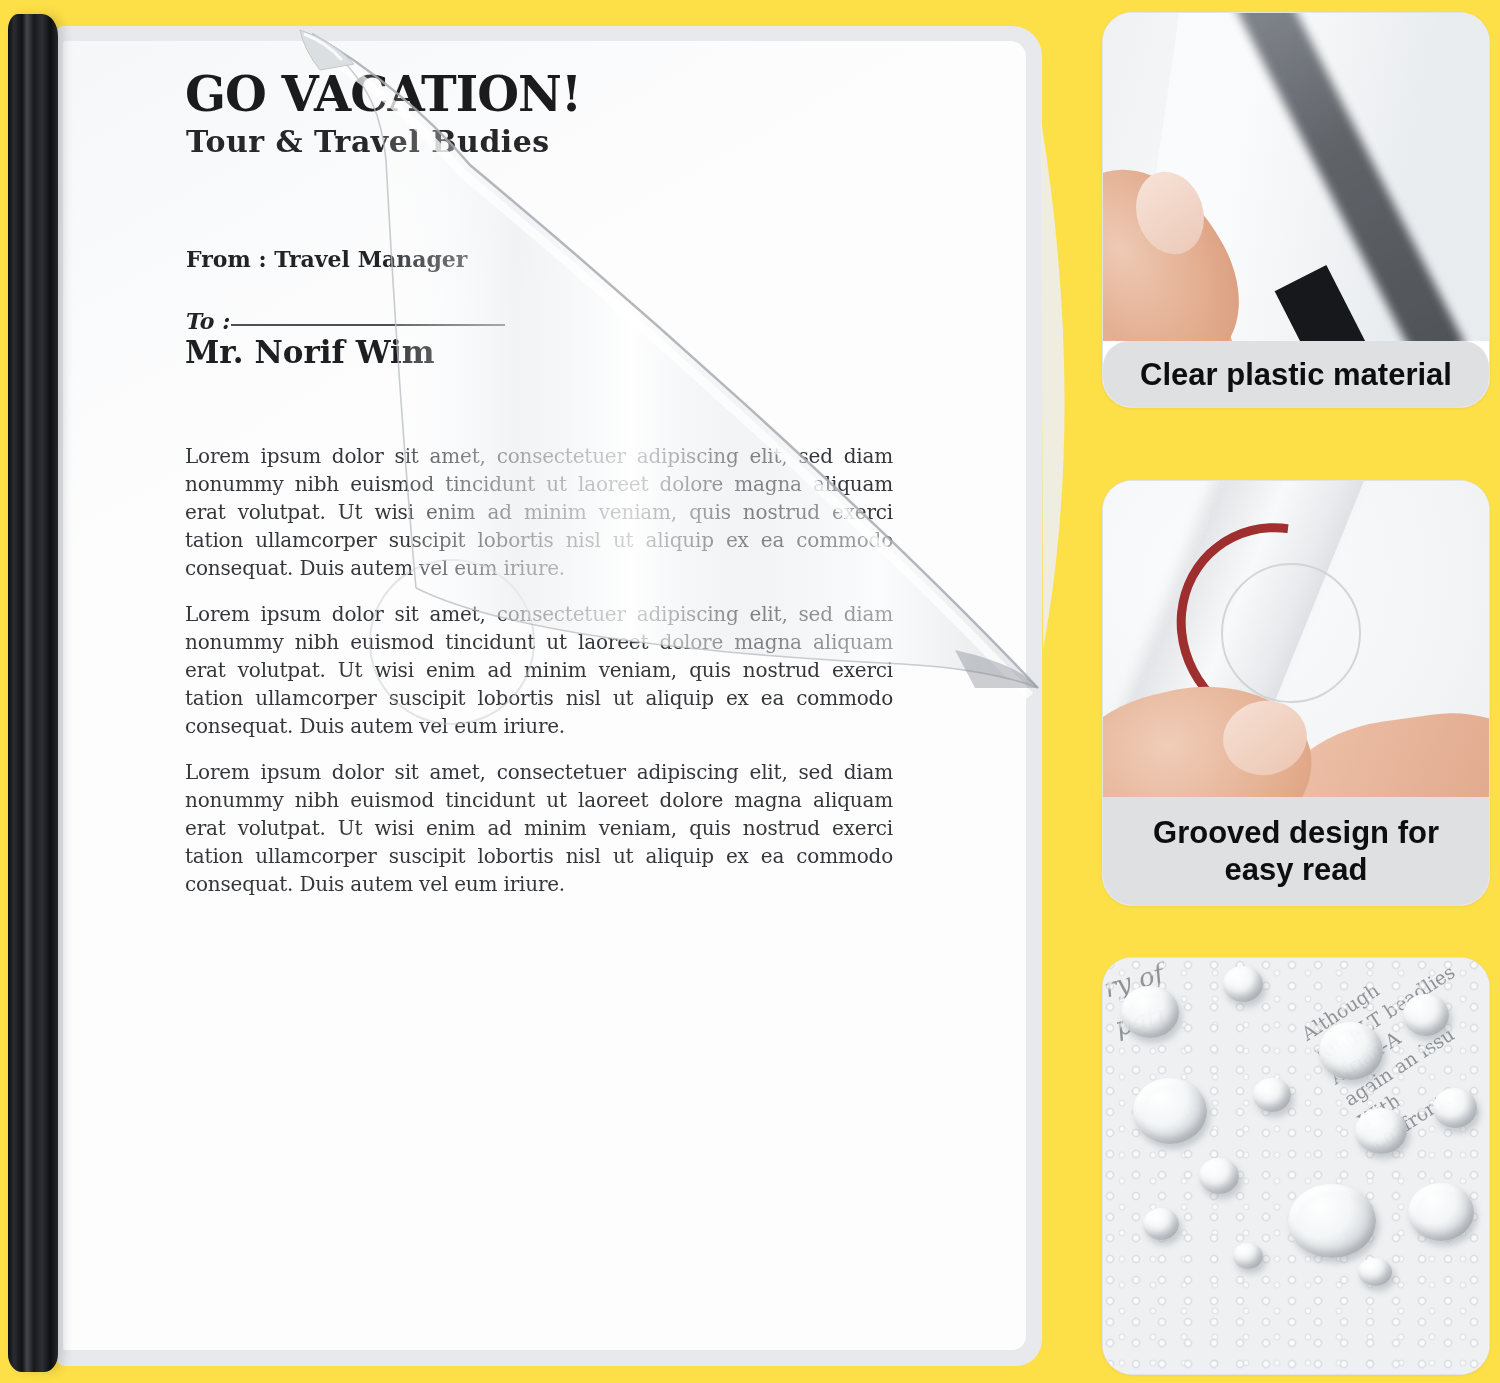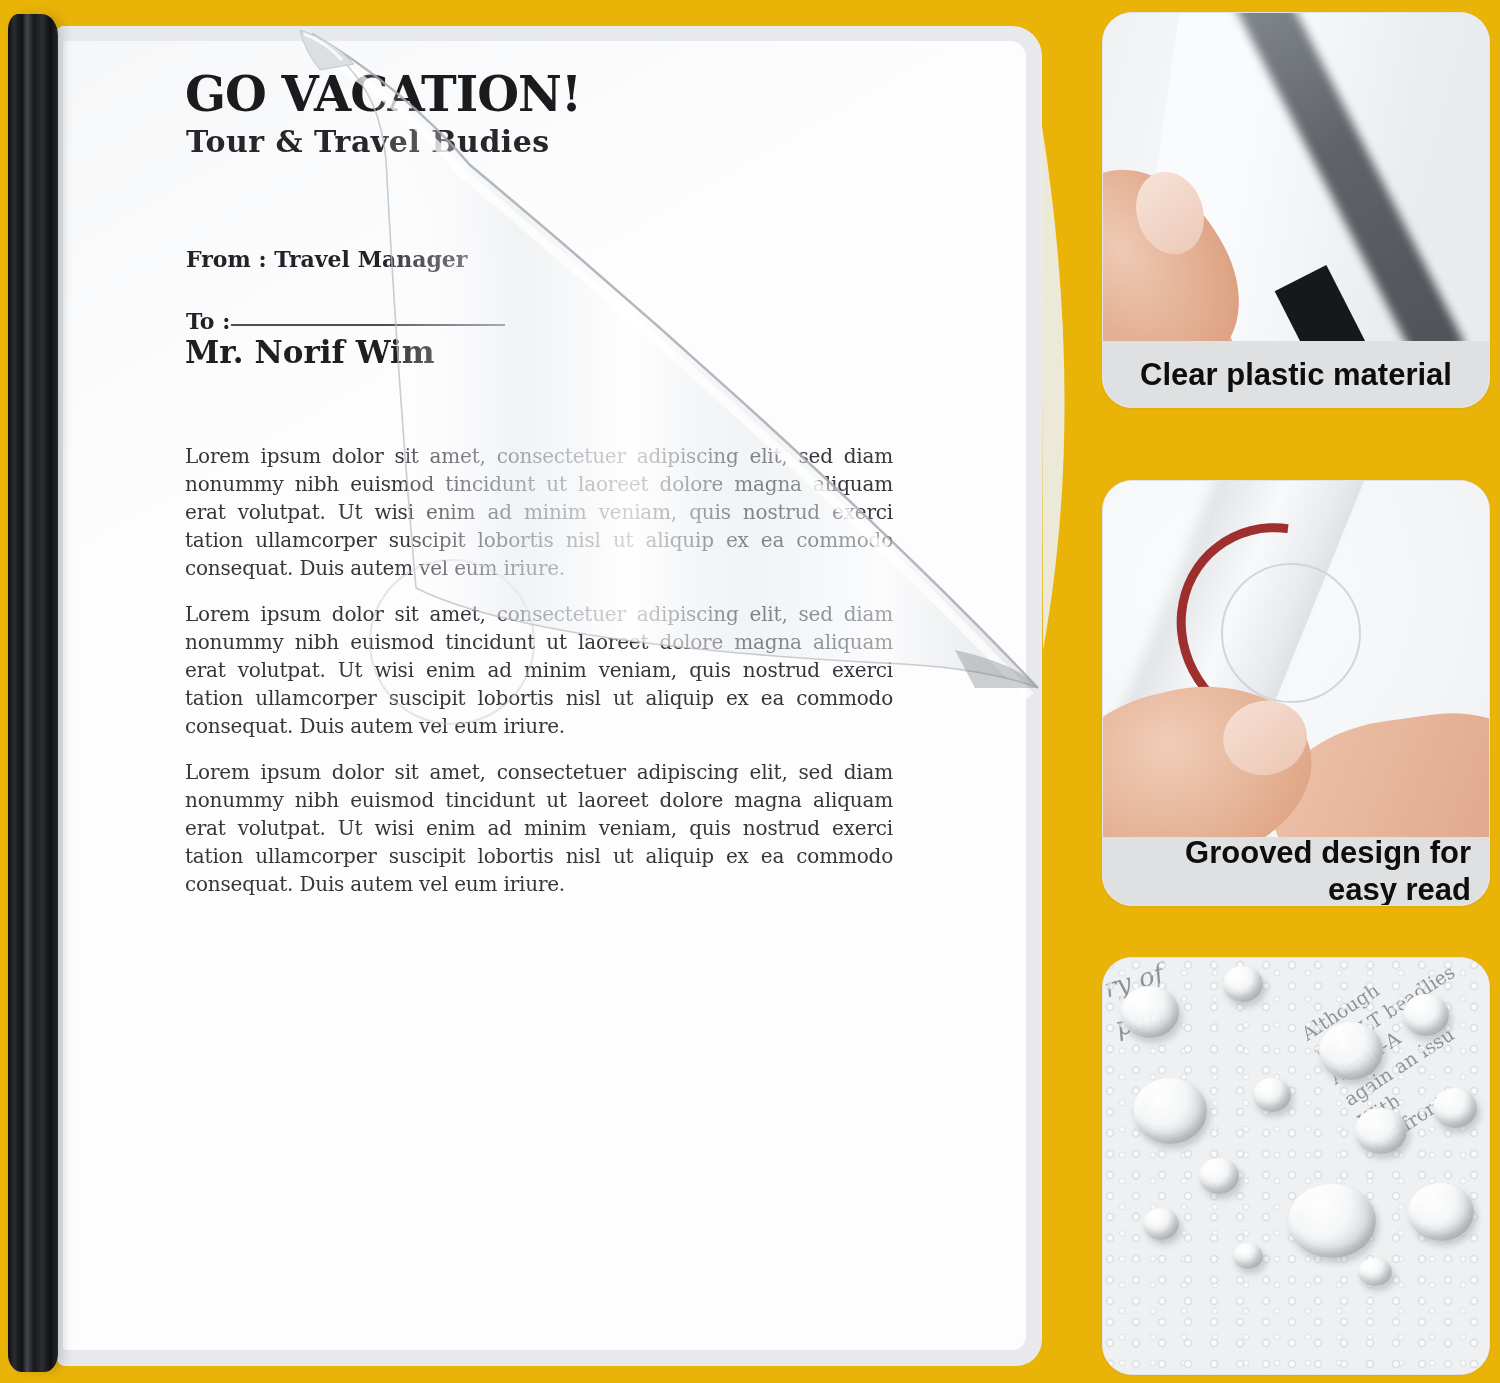--- a/index.html
+++ b/index.html
@@ -1,53 +1,53 @@
 <!DOCTYPE html>
 <html style="--spine-black: #17181b; --cover-frame-gray: #e7e9ec; --paper-white: #fdfdfe; --caption-bar-gray: #dfe0e1; --caption-text: #0e0e0f; --title-text: #1b1b1d; --body-text: #35363a; --groove-red: #981e1e;"><head>
 <meta charset="utf-8">
 <style>
   html,body{margin:0;padding:0;background:#ffffff;}
-  .stage{position:relative;width:1500px;height:1383px;background:#eab308;overflow:hidden;
+  .stage{position:relative;width:1500px;height:1383px;background:#fde047;overflow:hidden;
          font-family:"DejaVu Serif",serif;}
   
   .main{position:absolute;left:0;top:0;width:1100px;height:1383px;}
   .spine{position:absolute;left:8px;top:14px;width:50px;height:1358px;z-index:4;
     background:linear-gradient(90deg,#0c0d0f 0%,#2a2c30 12%,#101114 28%,#43464c 38%,#17191c 52%,#2c2e33 68%,#0e0f12 85%,#26282c 100%);
     border-radius:10px 16px 14px 14px / 16px 22px 18px 18px;
     box-shadow:6px 0 10px rgba(40,44,50,0.16);}
   .cover{position:absolute;left:57px;top:26px;width:985px;height:1340px;z-index:1;
     background:var(--cover-frame-gray,#e7e9ec);border-radius:6px 30px 26px 8px;}
   .paper{position:absolute;left:6px;top:15px;right:16px;bottom:16px;
     background:linear-gradient(150deg,#f6f7f8 0%,var(--paper-white,#fdfdfe) 28%,var(--paper-white,#fdfdfe) 100%);
     border-radius:2px 16px 14px 2px;}
   
   .letter{position:absolute;left:185px;top:66px;width:708px;height:860px;z-index:3;color:var(--body-text,#35363a);}
   .letter .title{position:absolute;left:0;top:0;margin:0;font-size:48px;font-weight:800;
     letter-spacing:-1px;color:var(--title-text,#1b1b1d);white-space:nowrap;}
   .letter .subtitle{position:absolute;left:1px;top:58px;margin:0;font-size:30px;font-weight:700;
     color:#27272b;letter-spacing:.5px;white-space:nowrap;}
   .letter .from{position:absolute;left:1px;top:180px;font-size:22px;font-weight:700;color:#222327;}
   .letter .to-row{position:absolute;left:1px;top:242px;width:520px;height:30px;}
-  .letter .to{font-size:22px;font-weight:700;color:#222327;}
+  .letter .to{font-size:22px;font-weight:700;color:#222327;font-style:italic;}
   .letter .to-line{position:absolute;left:45px;top:16px;width:274px;border-top:2px solid #4e5054;}
   .letter .name{position:absolute;left:0;top:268px;font-size:31px;font-weight:700;color:#1e1f22;white-space:nowrap;}
   .letter .paras{position:absolute;left:0;top:376px;width:708px;}
   .letter .paras p{margin:0 0 18px 0;font-size:20px;line-height:28px;letter-spacing:-0.2px;
     text-align:justify;color:var(--body-text,#35363a);}
   .film{position:absolute;left:0;top:0;width:1100px;height:1383px;z-index:6;pointer-events:none;}
   
   .card{position:absolute;left:1102px;width:386px;margin:0;border-radius:30px;overflow:hidden;
         border:1px solid #e2e3e5;background:#fff;box-shadow:0 1px 3px rgba(0,0,0,0.05);
         display:flex;flex-direction:column;}
   .card .photo{position:relative;flex:1;overflow:hidden;}
   .cap{background:var(--caption-bar-gray,#dfe0e1);color:var(--caption-text,#0e0e0f);
        font-family:"Liberation Sans",sans-serif;font-weight:bold;font-size:31px;line-height:37px;
        display:flex;align-items:center;justify-content:center;text-align:center;padding:0 18px;}
-  .c1{top:12px;height:394px;} .c1 .cap{height:66px;flex:none;}
-  .c2{top:480px;height:424px;} .c2 .cap{height:68px;flex:none;text-align:right;}
+  .c1{top:12px;height:394px;} .c1 .cap{height:66px;flex:none;border-radius:26px;}
+  .c2{top:480px;height:424px;} .c2 .cap{height:108px;flex:none;}
   .c3{top:957px;height:416px;} .c3 .cap{height:85px;flex:none;}
   
   .p1{background:linear-gradient(105deg,#eff1f3 0%,#fafbfc 50%,#eceef0 100%);}
   .p1-sheet{position:absolute;inset:-5% -2% -2% 0;
     background:linear-gradient(100deg,rgba(250,251,252,0.92) 35%,rgba(233,236,239,0.95) 75%);
     clip-path:polygon(20% 0,100% 0,100% 100%,7% 100%);}
   .p1-bar{position:absolute;left:118px;top:-40px;width:52px;height:430px;
     background:linear-gradient(180deg,#6a707a 0%,#3c4046 45%,#2a2d32 100%);
     transform:rotate(-27deg);transform-origin:50% 0;filter:blur(5px);opacity:.8;}
   .p1-tip{position:absolute;left:198px;top:258px;width:58px;height:130px;background:#17181b;transform:rotate(-27deg);}

